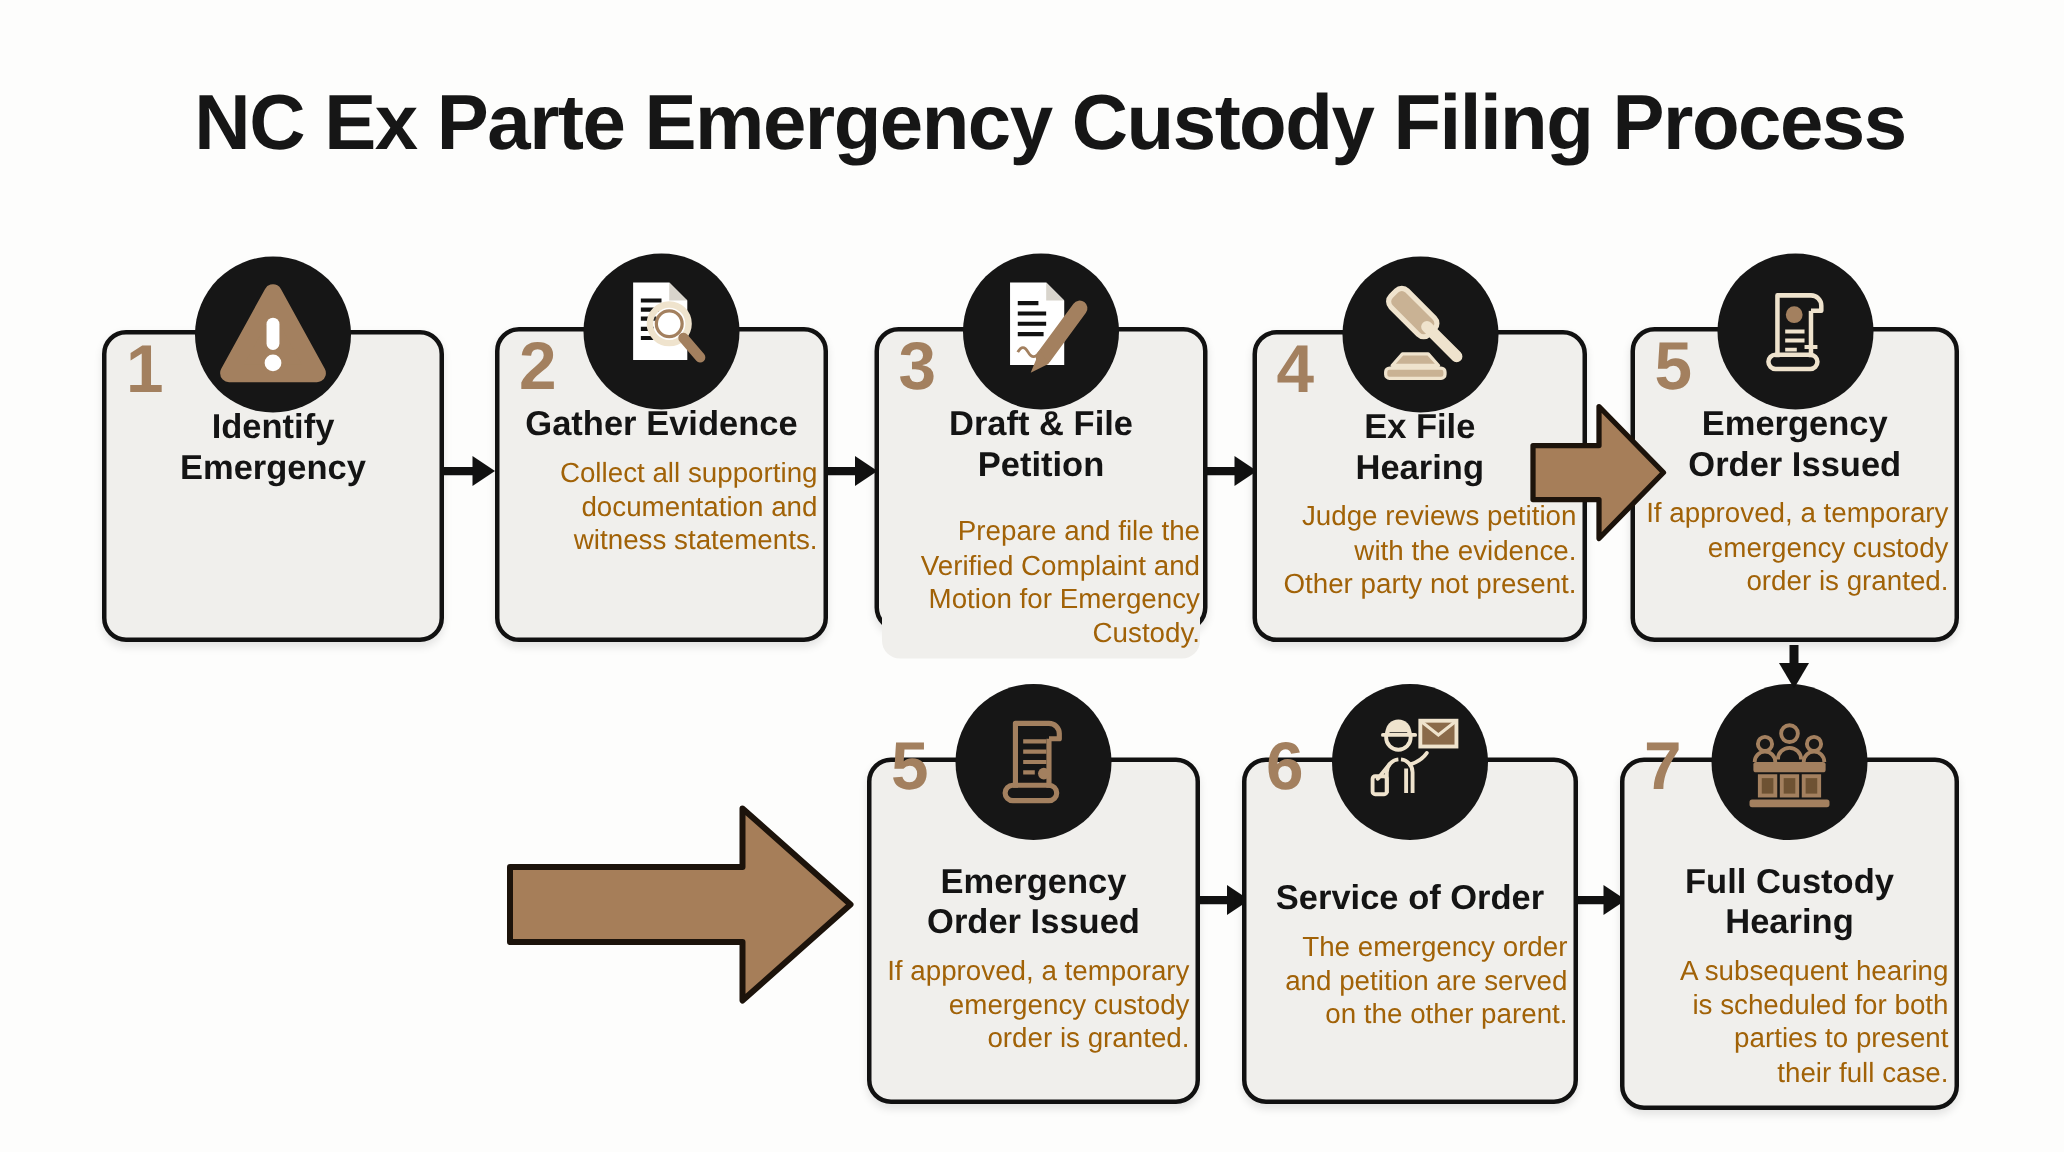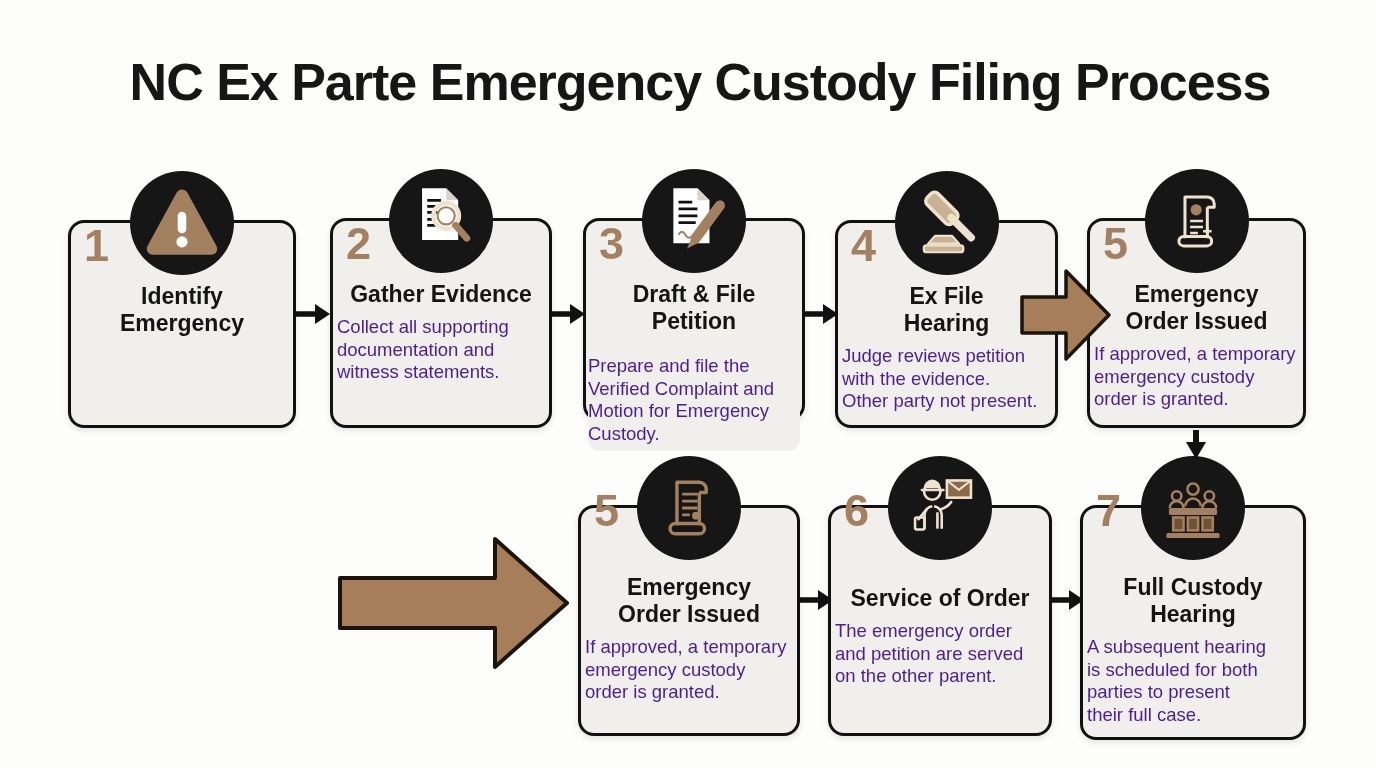--- a/index.html
+++ b/index.html
@@ -28,29 +28,29 @@
   }
   .row2 .step-num{top:-20px;}
   .icon-circle{
     position:absolute;left:50%;top:-52px;transform:translateX(-50%);
     width:104px;height:104px;border-radius:50%;
     background:var(--icon-circle-bg,#161616);z-index:3;
     display:flex;align-items:center;justify-content:center;
   }
   .icon-circle svg{width:86px;height:86px;}
   .card-title{
-    margin-top:60px;text-align:center;white-space:pre-line;
+    margin-top:48px;text-align:center;white-space:pre-line;
     font-size:23px;font-weight:700;line-height:1.18;
     color:#141414;
   }
   .row2 .card-title{margin-top:66px;}
   .card--mid-title .card-title{margin-top:77px;}
   .card-desc{
-    position:relative;margin:8px 4px 0;text-align:left;white-space:pre-line;
-    font-size:18.5px;line-height:1.22;color:#4c1d95;z-index:2;
+    position:relative;margin:8px 4px 0;text-align:right;white-space:pre-line;
+    font-size:18.5px;line-height:1.22;color:#a16207;z-index:2;
   }
   .card--overflow .card-desc{
     background:var(--card-bg,#f0efec);
     margin:20px 2px 0;padding-bottom:5px;border-radius:0 0 12px 12px;
   }
   .arrow-sm,.arrow-down,.arrow-big{position:absolute;}
   .arrow-sm{z-index:1;}
   .arrow-down{z-index:6;}
   .arrow-big{z-index:6;}
   .s-ink{stroke:var(--border-ink,#111);}

